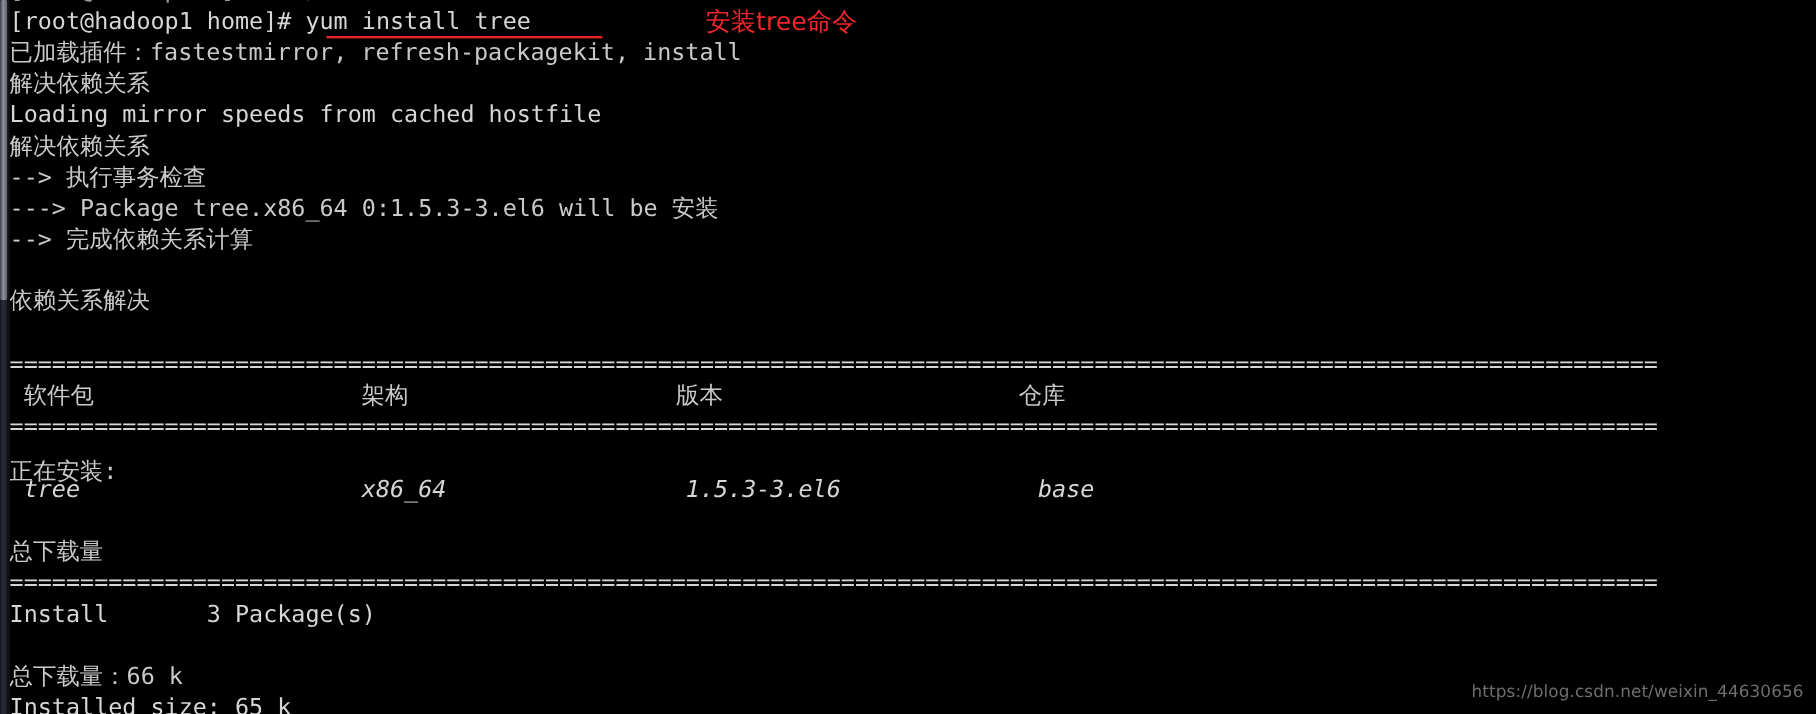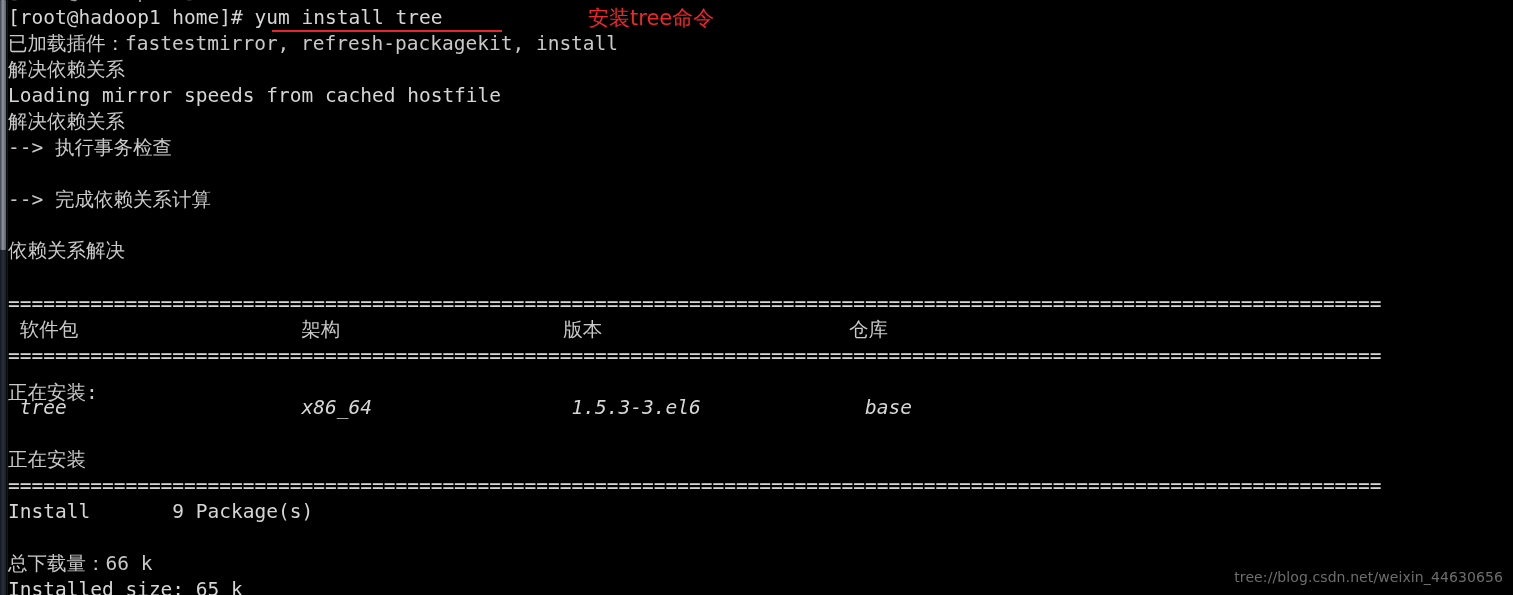--- a/index.html
+++ b/index.html
@@ -138,33 +138,34 @@
   </div>
 
   <div id="screen">
       <div class="line clipped-top" style="top: -21px;">[root@hadoop1 ~]# cd /home</div>
       <div class="line" style="top: 5px;">[root@hadoop1 home]# yum install tree</div>
       <div class="line cjk" style="top: 31px;">已加载插件：fastestmirror, refresh-packagekit, install</div>
       <div class="line cjk" style="top: 57px;">解决依赖关系</div>
       <div class="line" style="top: 83px; text-align: right;">Loading mirror speeds from cached hostfile</div>
       <div class="line cjk" style="top: 109px;">解决依赖关系</div>
       <div class="line cjk" style="top: 135px;">--&gt; 执行事务检查</div>
+      <div class="line cjk" style="top: 161px;">---&gt; Package tree.x86_64 0:1.5.3-3.el6 will be 安装</div>
       <div class="line cjk" style="top: 187px;">--&gt; 完成依赖关系计算</div>
       <div class="line cjk" style="top: 239px; font-family: Liberation Mono, monospace;">依赖关系解决</div>
       <div class="line" style="top: 291px;">=====================================================================================================================</div>
       <div class="line cjk" style="top: 317px;"> 软件包                   架构                   版本                     仓库</div>
       <div class="line" style="top: 343px;">=====================================================================================================================</div>
       <div class="line cjk" style="top: 369px; margin-top: 11px;">正在安装:</div>
       <div class="line" style="top: 395px; font-style: italic;"> tree                    x86_64                 1.5.3-3.el6              base</div>
-      <div class="line cjk" style="top: 447px;">正在安装</div>
+      <div class="line cjk" style="top: 447px;">总下载量</div>
       <div class="line" style="top: 473px;">=====================================================================================================================</div>
-      <div class="line" style="top: 499px;">Install       9 Package(s)</div>
+      <div class="line" style="top: 499px;">Install       3 Package(s)</div>
       <div class="line cjk" style="top: 551px;">总下载量：66 k</div>
       <div class="line clipped-bottom" style="top: 577px;">Installed size: 65 k</div>
     </div>
 
   <div id="red-underline"></div>
 
   <div id="red-note">安装tree命令</div>
 
-  <div id="watermark">tree://blog.csdn.net/weixin_44630656</div>
+  <div id="watermark">https://blog.csdn.net/weixin_44630656</div>
 
 </div>
 
 </body></html>

